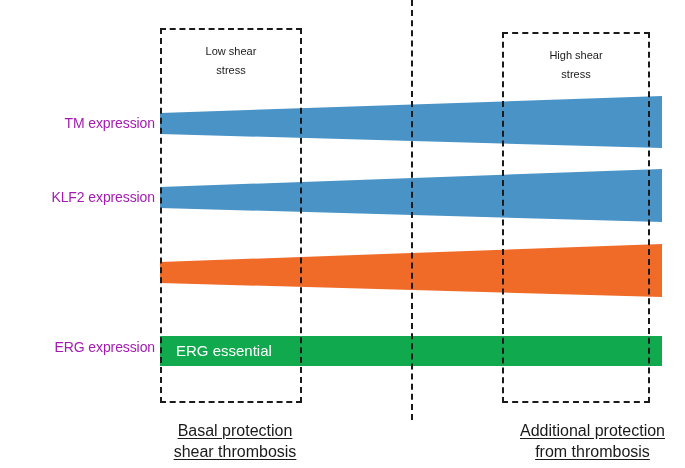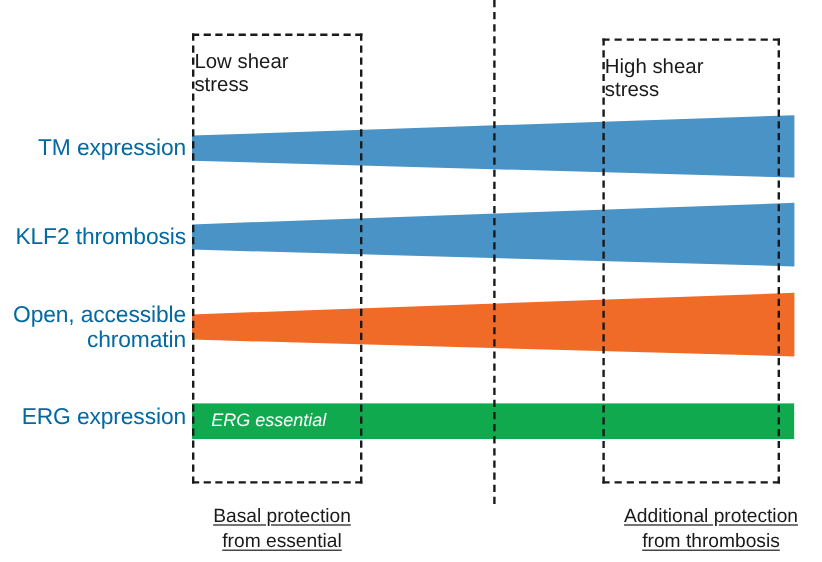--- a/index.html
+++ b/index.html
@@ -19,23 +19,23 @@
     width: 685px;
     height: 468px;
     background: #ffffff;
   }
 
   
   .row-label {
     position: absolute;
     right: 530px;           
     text-align: right;
-    font-size: 19px;
+    font-size: 14px;
     line-height: 21px;
-    color: #0369a1;
+    color: #a21caf;
     white-space: pre-line;
     letter-spacing: -0.1px;
   }
   .row-label.tm        { top: 113px; }
   .row-label.klf2      { top: 187px; }
   .row-label.chromatin { top: 252px; }
   .row-label.erg       { top: 337px; text-align: right; }
 
   
   .region-box {
@@ -43,22 +43,22 @@
     border: 2.5px dashed #1a1a1a;
     box-sizing: border-box;
     background: transparent;
   }
   .region-box.low  { left: 160px; top: 28px; width: 142px; height: 375px; }
   .region-box.high { left: 502px; top: 32px; width: 148px; height: 371px; }
 
   .region-title {
     position: absolute;
     width: 100%;
-    text-align: left;
-    font-size: 17px;
+    text-align: center;
+    font-size: 11px;
     line-height: 19px;
     color: #1a1a1a;
     white-space: pre-line;
     top: 12px;
     left: 0;
   }
 
   
   .center-divider {
     position: absolute;
@@ -88,21 +88,21 @@
     height: 30px;
   }
   .erg-bar-text {
     position: absolute;
     top: 341px;
     font-size: 15px;
     line-height: 20px;
     color: #ffffff;
     white-space: nowrap;
   }
-  .erg-bar-text.essential   { left: 176px; font-style: italic; }
+  .erg-bar-text.essential   { left: 176px; }
   .erg-bar-text.dispensable { left: 528px; }
 
   
   .caption {
     position: absolute;
     font-size: 16px;
     line-height: 21px;
     color: #1a1a1a;
     white-space: pre-line;
     text-align: center;
@@ -110,23 +110,21 @@
   .caption span { text-decoration: underline; text-underline-offset: 2px; }
   .caption.basal      { left: 155px; top: 420px; width: 160px; }
   .caption.additional { left: 505px; top: 420px; width: 175px; }
 </style>
 </head>
 <body>
 
 <div id="figure">
 
   <div class="row-label tm">TM expression</div>
-  <div class="row-label klf2">KLF2 thrombosis</div>
-  <div class="row-label chromatin">Open, accessible
-chromatin</div>
+  <div class="row-label klf2">KLF2 expression</div>
   <div class="row-label erg">ERG expression</div>
 
   <svg class="bands-svg" viewBox="0 0 685 468" xmlns="http://www.w3.org/2000/svg">
     <polygon points="160,113 662,96 662,148 160,134" fill="#4a93c6"></polygon>
     <polygon points="160,187 662,169 662,222 160,208" fill="#4a93c6"></polygon>
     <polygon points="160,262 662,244 662,297 160,283" fill="#f06a28"></polygon>
   </svg>
 
   <svg class="erg-bar" viewBox="0 0 502 30" preserveAspectRatio="none" xmlns="http://www.w3.org/2000/svg" style="left: 160px; top: 336px; width: 502px; height: 30px;">
     <rect x="0" y="0" width="502" height="30" fill="#10a94e"></rect>
@@ -138,17 +136,17 @@
 stress</div>
   </div>
   <div class="region-box high">
     <div class="region-title">High shear
 stress</div>
   </div>
 
   <div class="center-divider"></div>
 
   <div class="caption basal"><span>Basal protection 
-from essential</span></div>
+shear thrombosis</span></div>
   <div class="caption additional"><span>Additional protection 
 from thrombosis</span></div>
 
 </div>
 
 </body></html>

